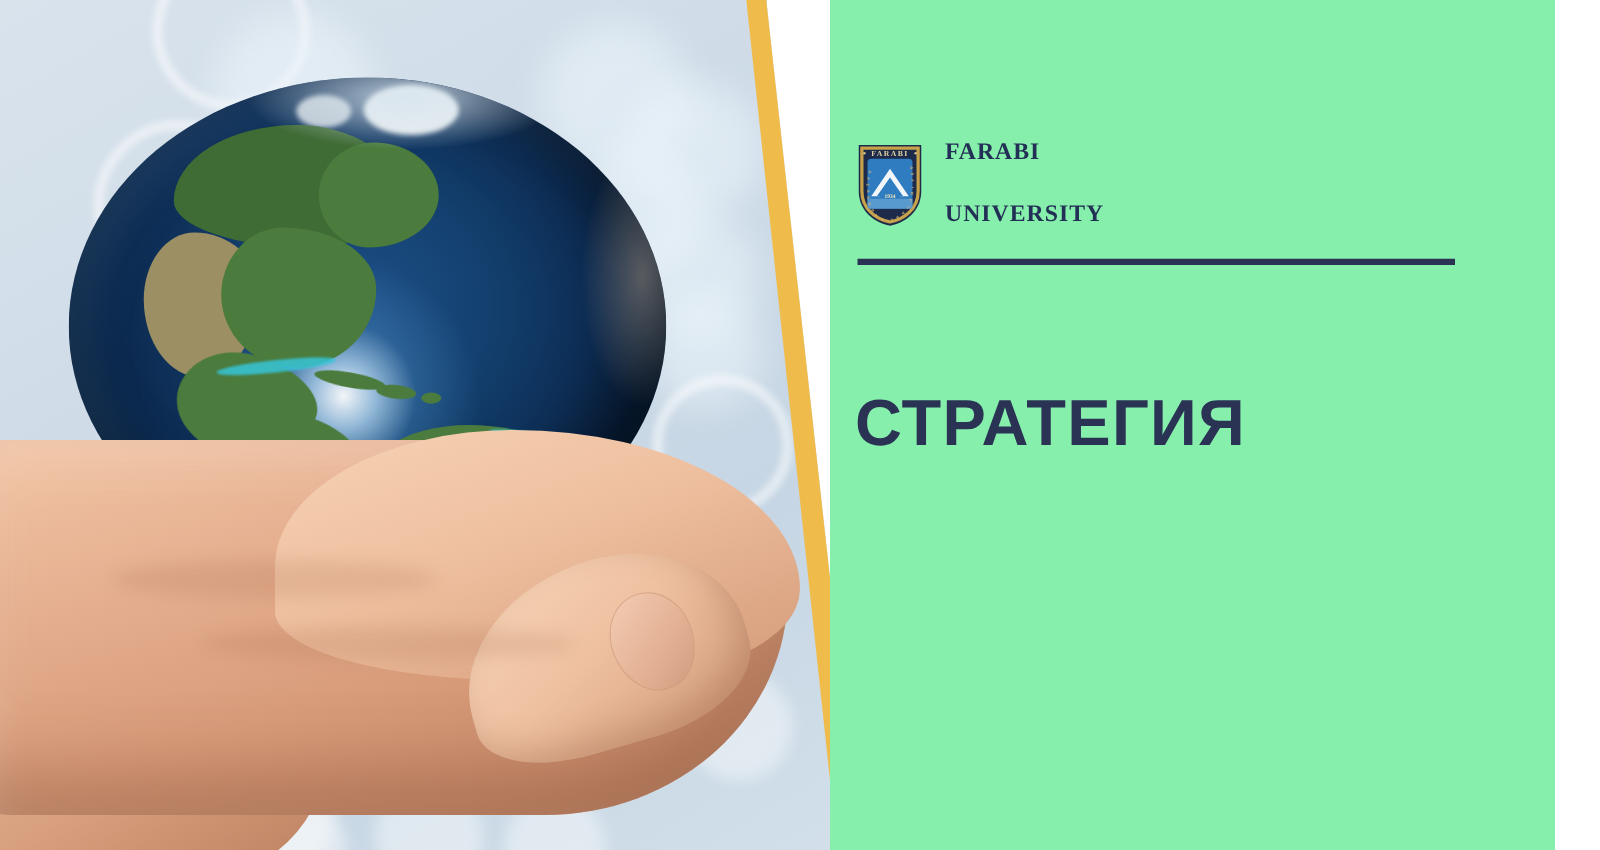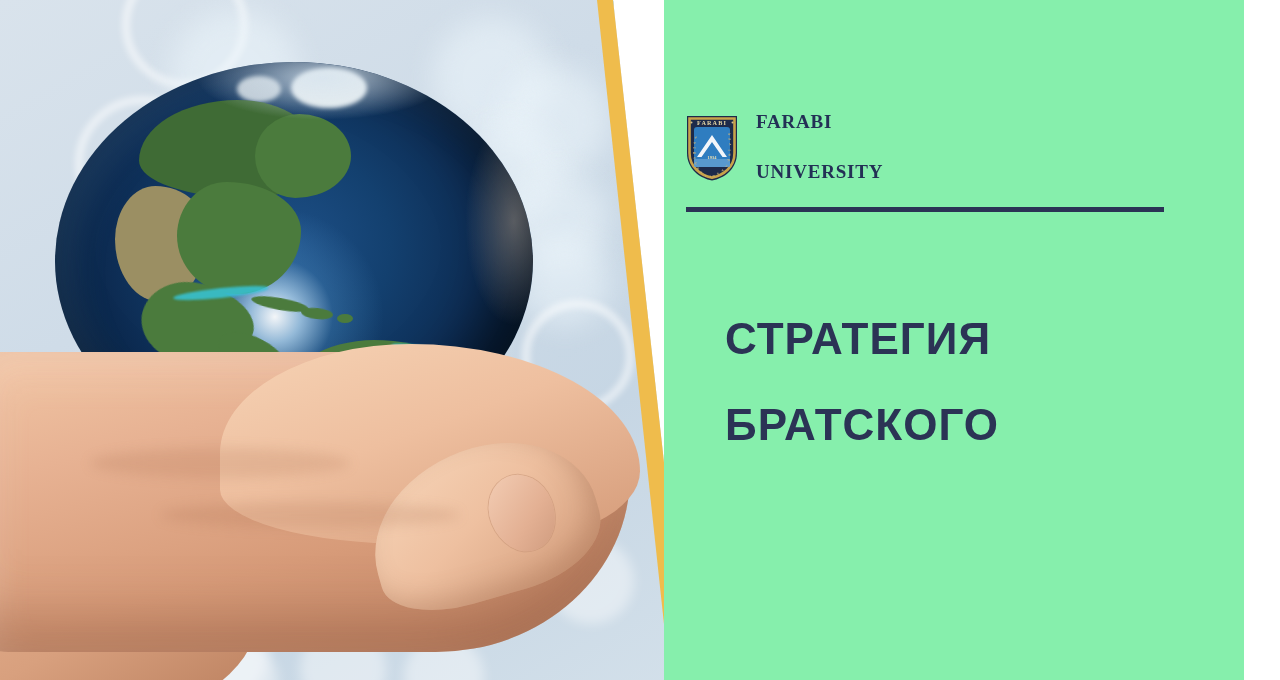--- a/index.html
+++ b/index.html
@@ -117,22 +117,22 @@
     font-size:19px;line-height:1.32;letter-spacing:.8px;white-space:pre-line;
   }
   .brand-line1,.brand-line2{display:block;}
 
   .rule{
     position:absolute;left:22px;top:207px;width:478px;height:5px;background:#2b3355;
   }
 
   .title{
     position:absolute;left:20px;top:296px;width:540px;
-    color:#2b3355;font-weight:bold;font-size:44px;line-height:86px;
-    letter-spacing:1px;text-transform:uppercase;margin-left:41px;
+    color:#2b3355;font-weight:bold;font-size:52px;line-height:86px;
+    letter-spacing:1px;text-transform:uppercase;
   }
   .title span{display:block;}
 </style>
 </head>
 <body>
 
 <div class="slide">
 
   <div class="photo-panel">
     <div class="photo-bg"></div>
@@ -251,17 +251,16 @@
       <div class="brand-text">
         <span class="brand-line1">FARABI</span>
         <span class="brand-line2">UNIVERSITY</span>
       </div>
     </div>
 
     <div class="rule"></div>
 
     <div class="title">
       <span>СТРАТЕГИЯ</span>
-      <span>БРАТСКОГО</span>
     </div>
 
   </div>
 </div>
 
 </body></html>

